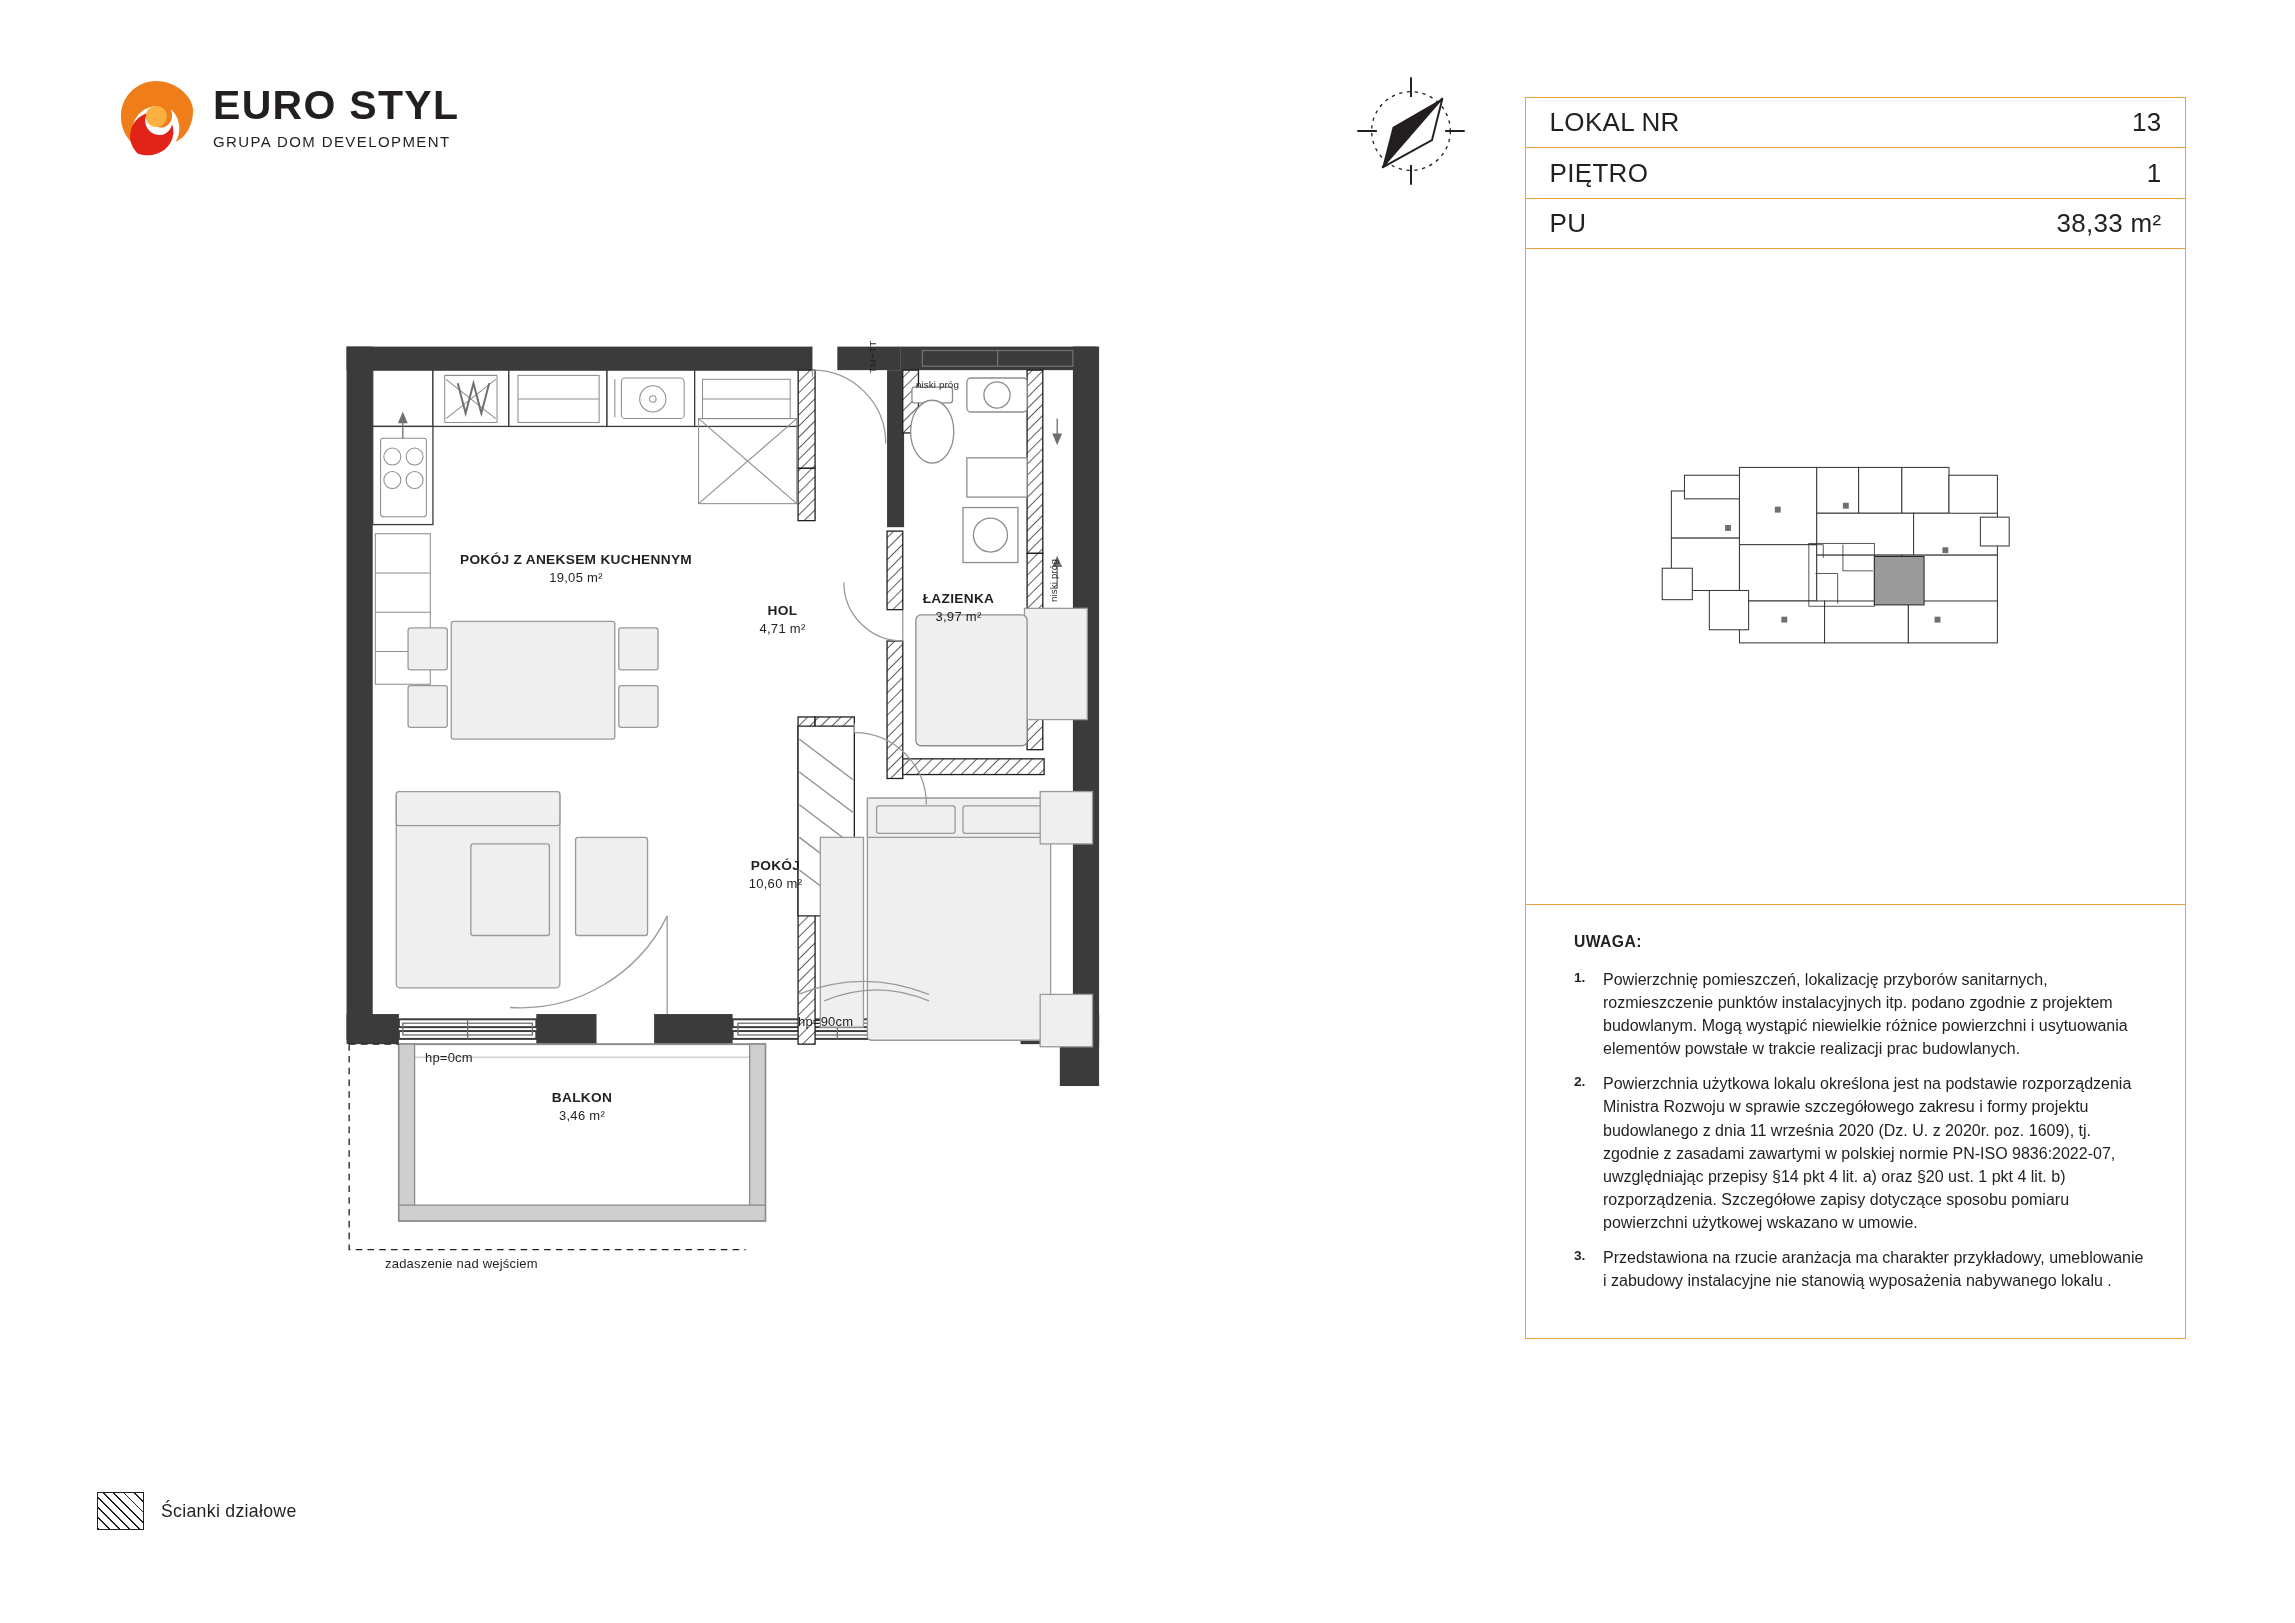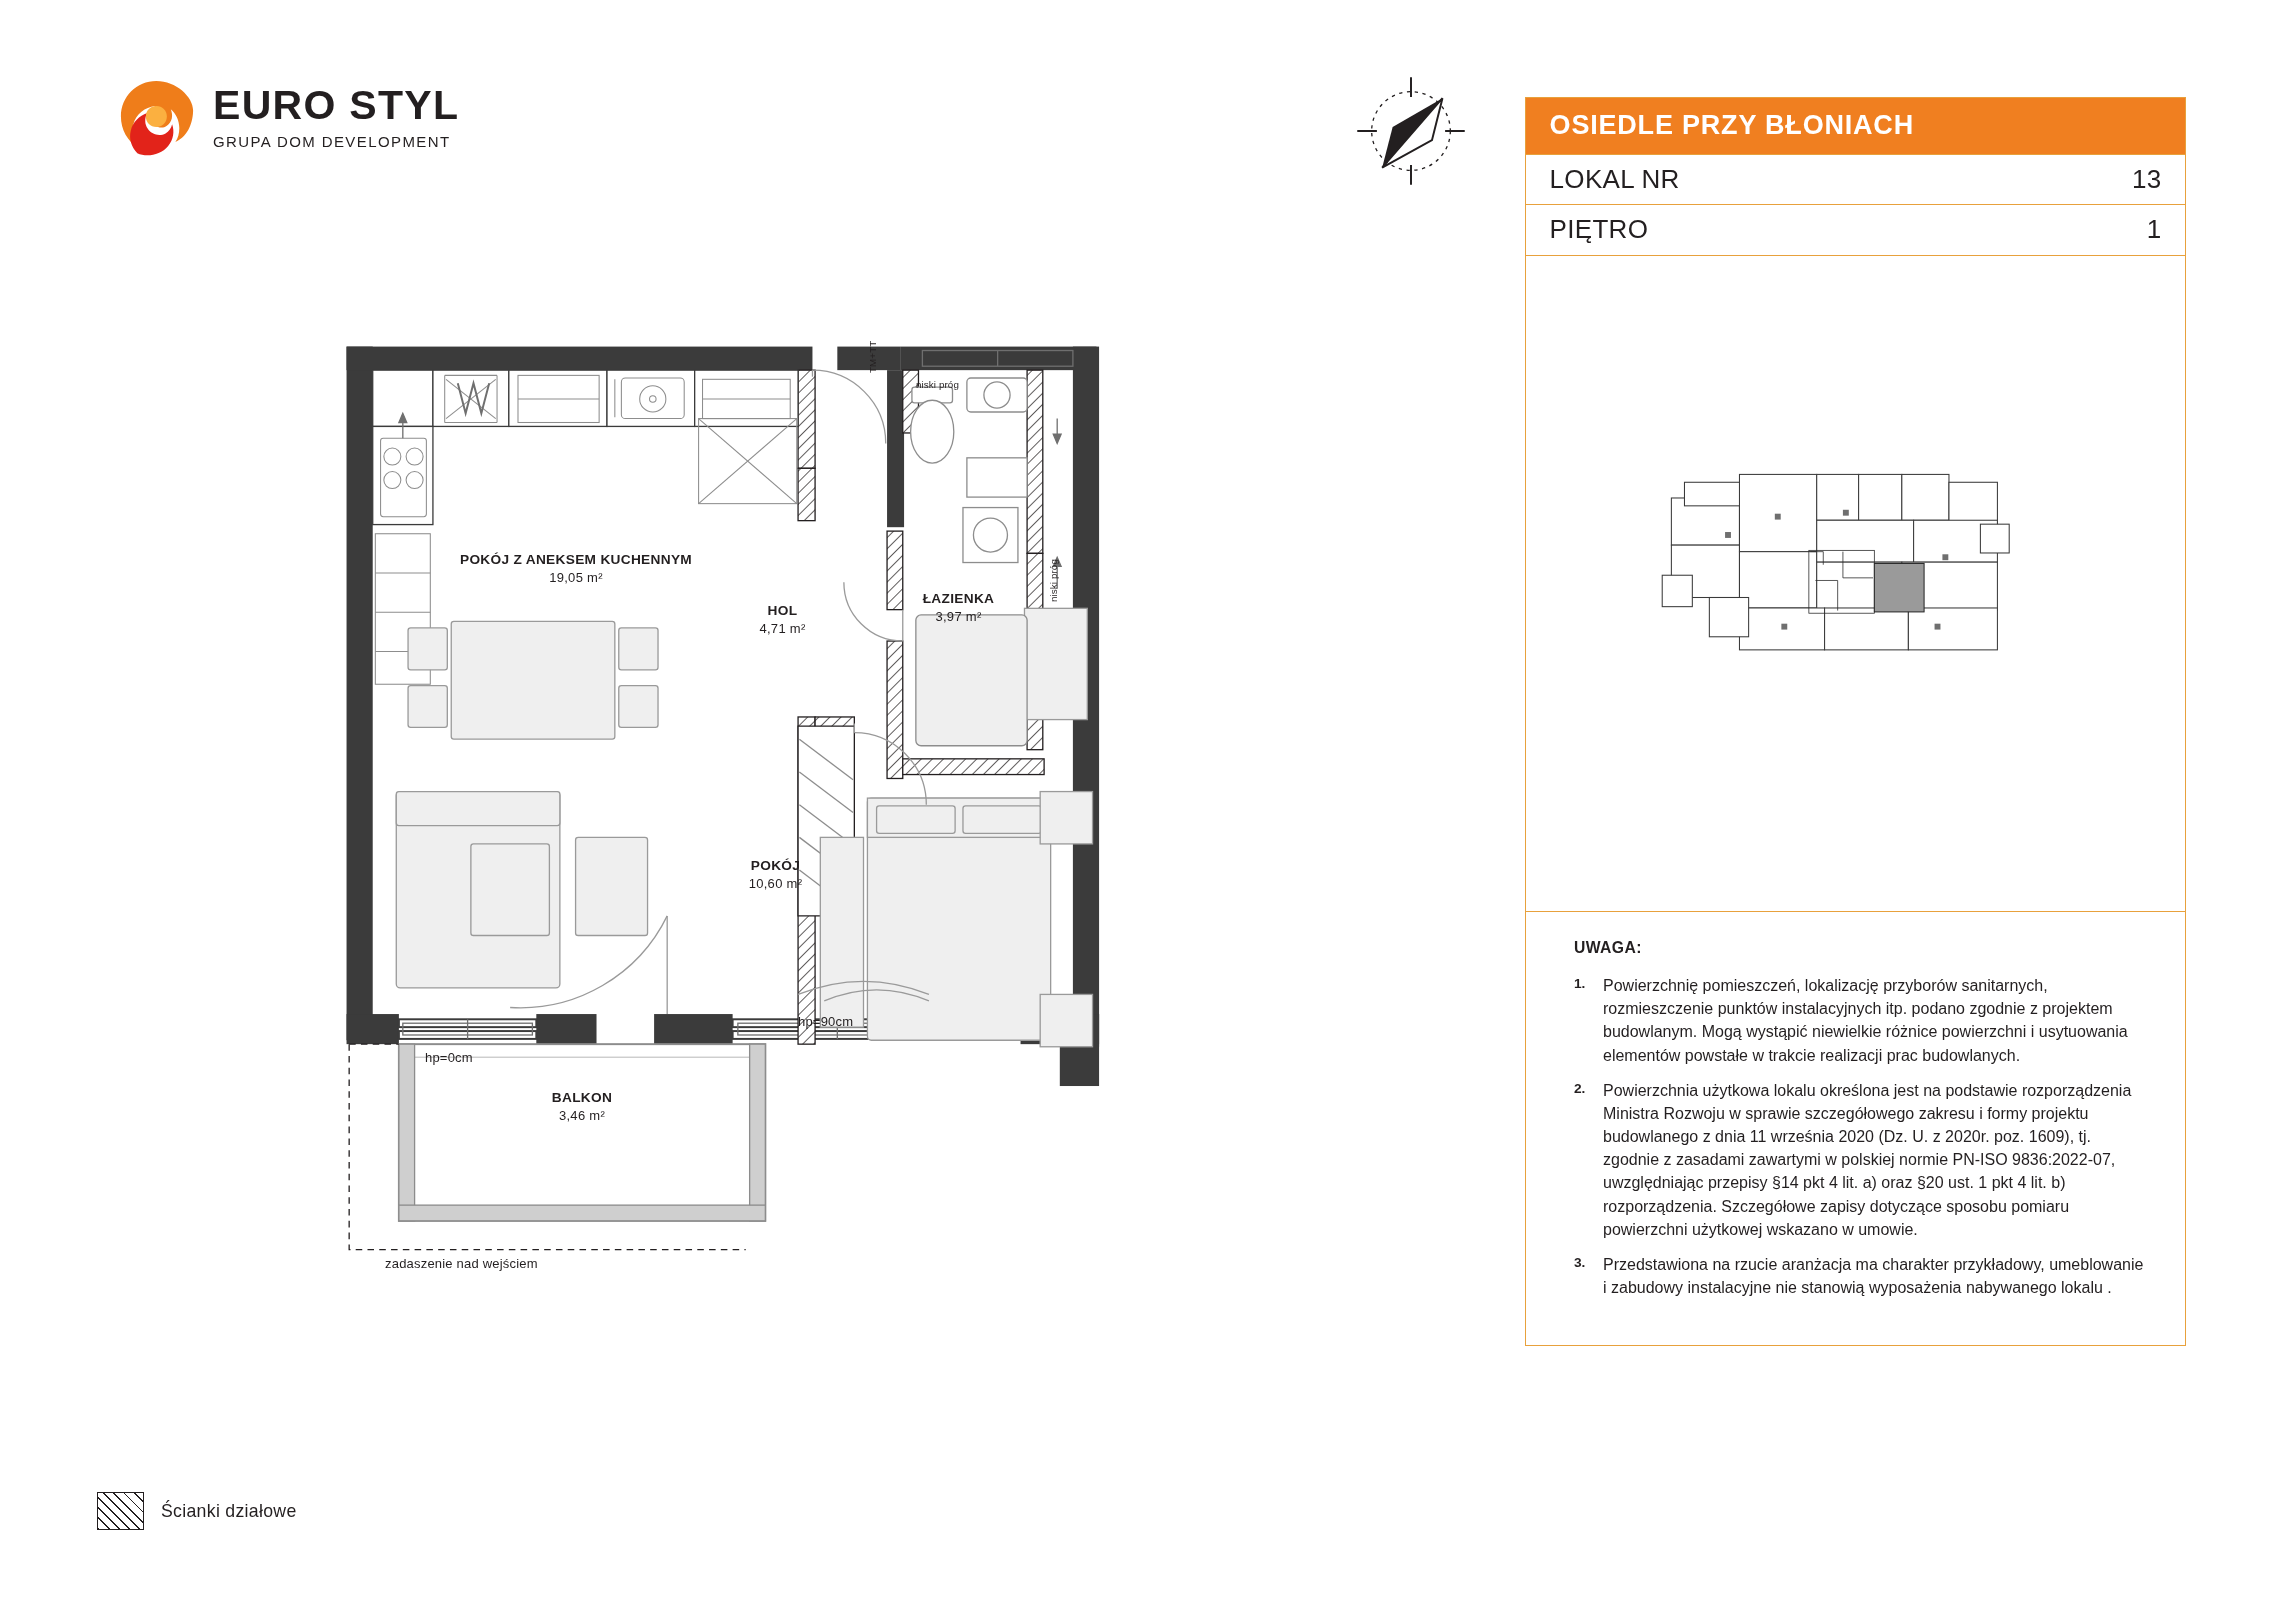--- a/index.html
+++ b/index.html
@@ -221,29 +221,32 @@
     <line x1="90" y1="8" x2="90" y2="38" stroke="#231f20" stroke-width="3"></line>
     <line x1="90" y1="142" x2="90" y2="172" stroke="#231f20" stroke-width="3"></line>
     <line x1="8" y1="90" x2="38" y2="90" stroke="#231f20" stroke-width="3"></line>
     <line x1="142" y1="90" x2="172" y2="90" stroke="#231f20" stroke-width="3"></line>
     <polygon points="138,40 46,146 62,84" fill="#231f20"></polygon>
     <polygon points="138,40 46,146 122,104" fill="none" stroke="#231f20" stroke-width="3"></polygon>
   </svg>
 </div>
 
 <div id="info-panel">
-  <div id="info-header">OSIEDLE PRZY BŁONIACH</div>
 
   <div class="info-row">
     <span class="info-label">LOKAL NR</span>
     <span class="info-value">13</span>
   </div>
   <div class="info-row">
     <span class="info-label">PIĘTRO</span>
     <span class="info-value">1</span>
+  </div>
+  <div class="info-row" id="info-row-pu">
+    <span class="info-label">PU</span>
+    <span class="info-value">38,33 m²</span>
   </div>
 
   <div id="mini-map-cell">
     <div id="mini-map">
       <svg viewBox="0 0 640 360" width="419" height="236">
         <g stroke="#3a3a3a" stroke-width="1.6" fill="#ffffff">
           <rect x="38" y="70" width="104" height="72"></rect>
           <rect x="38" y="142" width="104" height="80"></rect>
           <rect x="24" y="188" width="46" height="48"></rect>
           <rect x="58" y="46" width="120" height="36"></rect>

